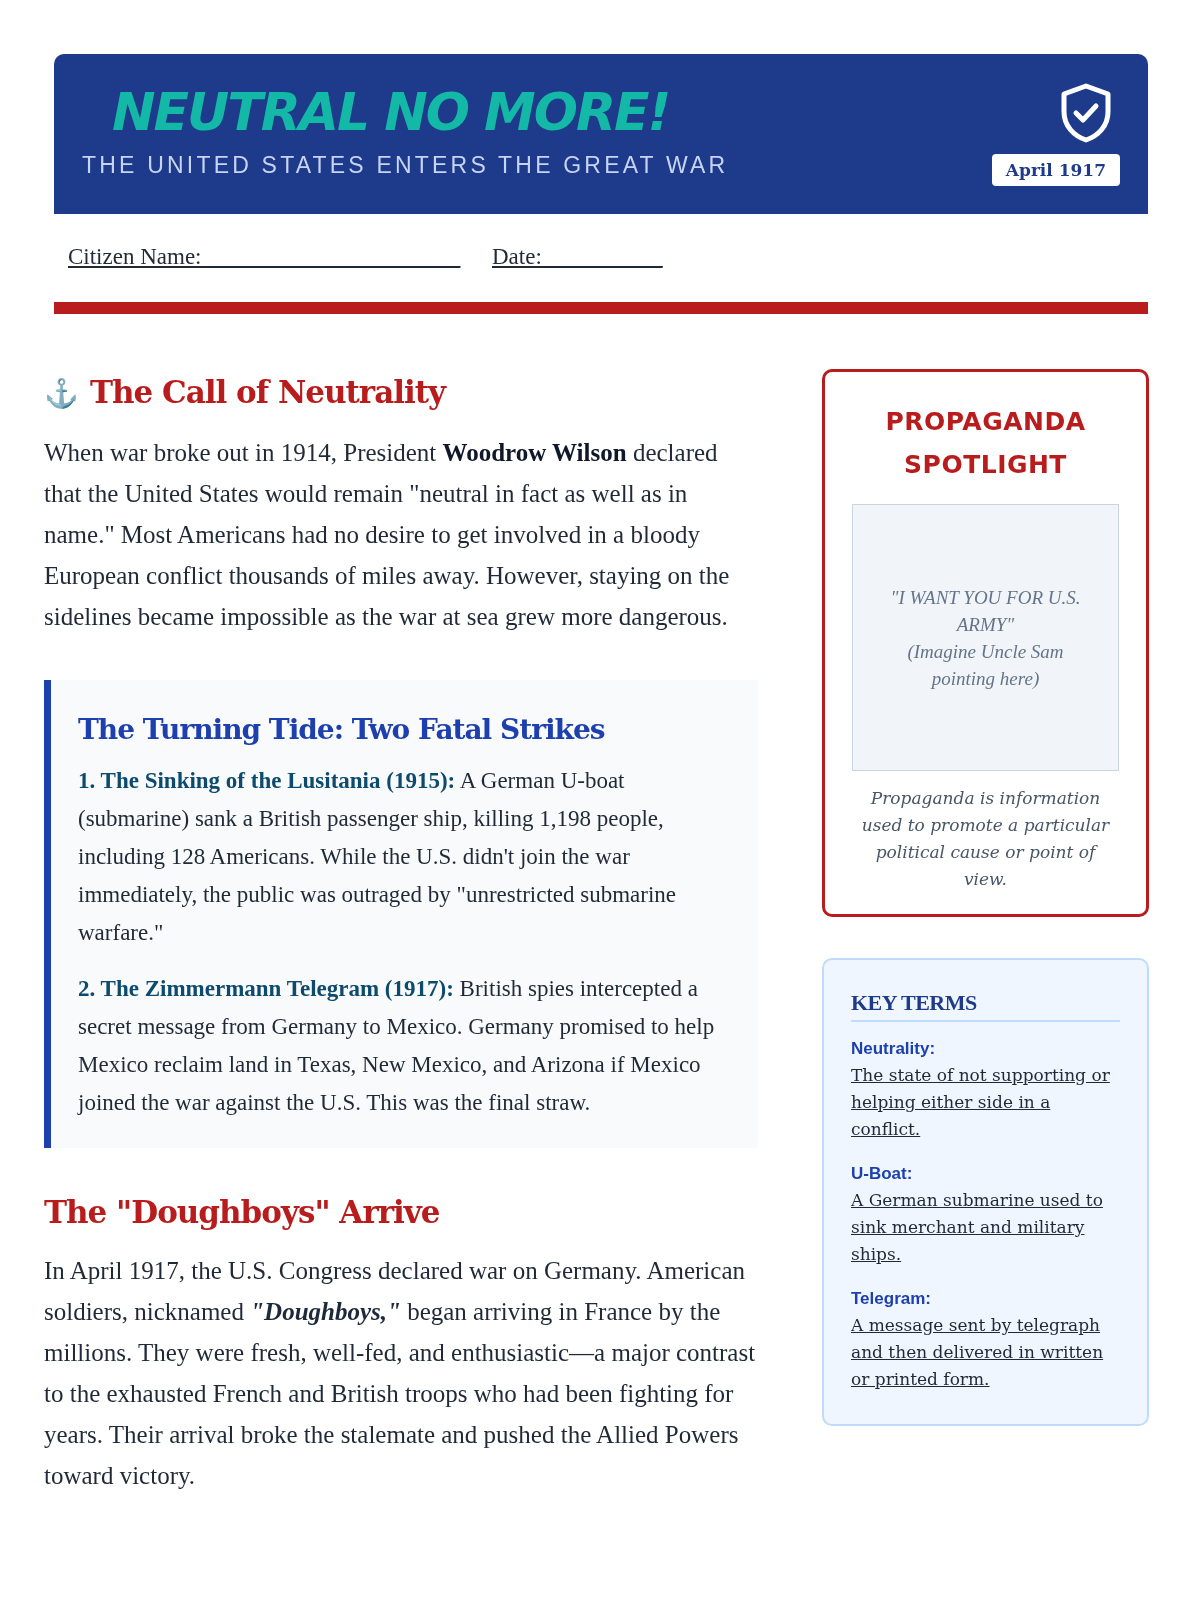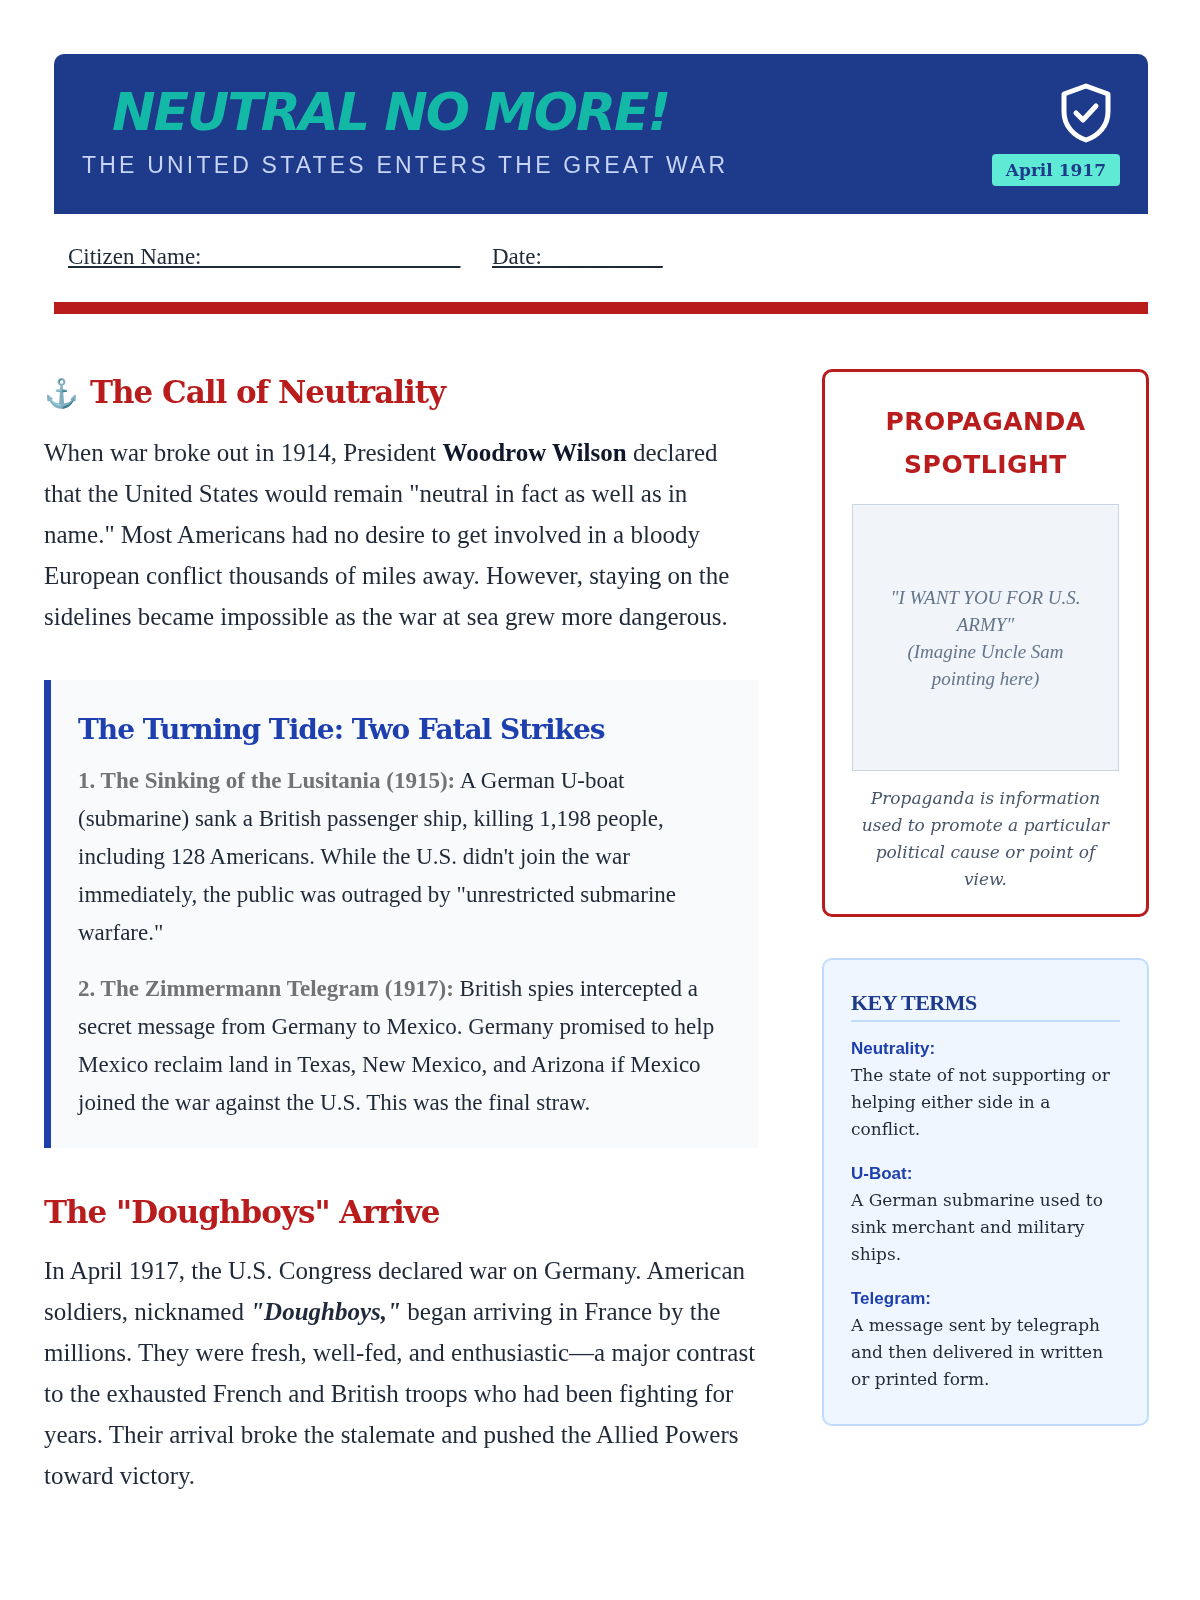--- a/index.html
+++ b/index.html
@@ -19,21 +19,21 @@
   .header-sub {
     position: absolute; left: 28px; top: 100px;
     font-family: "Liberation Sans", "DejaVu Sans", sans-serif;
     font-size: 23px; letter-spacing: 3.2px; color: #c7d4f5; line-height: 1;
   }
   .shield {
     position: absolute; right: 34px; top: 28px; width: 56px; height: 62px;
   }
   .date-badge {
     position: absolute; right: 28px; top: 100px;
-    background: #5eead4; color: #1e3a8a; border-radius: 4px;
+    background: #ffffff; color: #1e3a8a; border-radius: 4px;
     font-family: "DejaVu Serif", serif; font-weight: bold; font-size: 17px;
     padding: 5px 14px; line-height: 22px;
   }
 
   .info-row {
     position: absolute; left: 68px; top: 244px;
     font-family: "Liberation Serif", serif; font-size: 23px; color: #1f2937;
   }
   .info-row span { margin-right: 26px; text-decoration: underline; }
   .red-rule {
@@ -59,21 +59,21 @@
   }
   .callout h3 {
     font-family: "DejaVu Serif", serif; font-weight: bold; color: #1e40af;
     font-size: 28px; letter-spacing: -1px; line-height: 40px; margin-bottom: 12px;
   }
   .callout p {
     font-family: "Liberation Serif", serif; font-size: 23px; line-height: 38px; color: #1f2937;
     margin-bottom: 18px;
   }
   .callout p:last-child { margin-bottom: 0; }
-  .callout p b { color: #737373; }
+  .callout p b { color: #0c4a6e; }
 
   .doughboys-h { margin-top: 42px; }
 
   .sidebar { position: absolute; left: 822px; top: 369px; width: 327px; }
   .propaganda {
     border: 3px solid #b91c1c; border-radius: 10px; padding: 28px 27px 24px 27px;
     text-align: center; height: 548px;
   }
   .propaganda h4 {
     font-family: "DejaVu Sans", "Liberation Sans", sans-serif; font-weight: bold;
@@ -97,21 +97,21 @@
   .keyterms h4 {
     font-family: Liberation Serif, serif; font-weight: bold; color: #1e3a8a;
     font-size: 22px; line-height: 30px; letter-spacing: -0.5px;
     border-bottom: 2px solid #bfdbfe; padding-bottom: 2px; margin-bottom: 14px;
   }
   .term { margin-bottom: 18px; }
   .term-name {
     font-family: Liberation Sans, sans-serif; font-weight: bold; color: #1e40af; font-size: 17px; line-height: 26px;
   }
   .term-def {
-    font-family: "DejaVu Serif", serif; color: #1f2937; font-size: 17px; line-height: 27px;
+    font-family: "DejaVu Serif", serif; color: #1f2937; font-size: 17px; line-height: 27px; text-decoration: underline;
   }
 </style>
 </head>
 <body>
 
 <header class="header">
   <div class="header-title">NEUTRAL NO MORE!</div>
   <div class="header-sub">THE UNITED STATES ENTERS THE GREAT WAR</div>
   <svg class="shield" viewBox="0 0 56 62">
     <path d="M28 4 L50 12 V30 C50 44 40 54 28 58 C16 54 6 44 6 30 V12 Z" fill="none" stroke="#ffffff" stroke-width="5" stroke-linejoin="round"></path>

